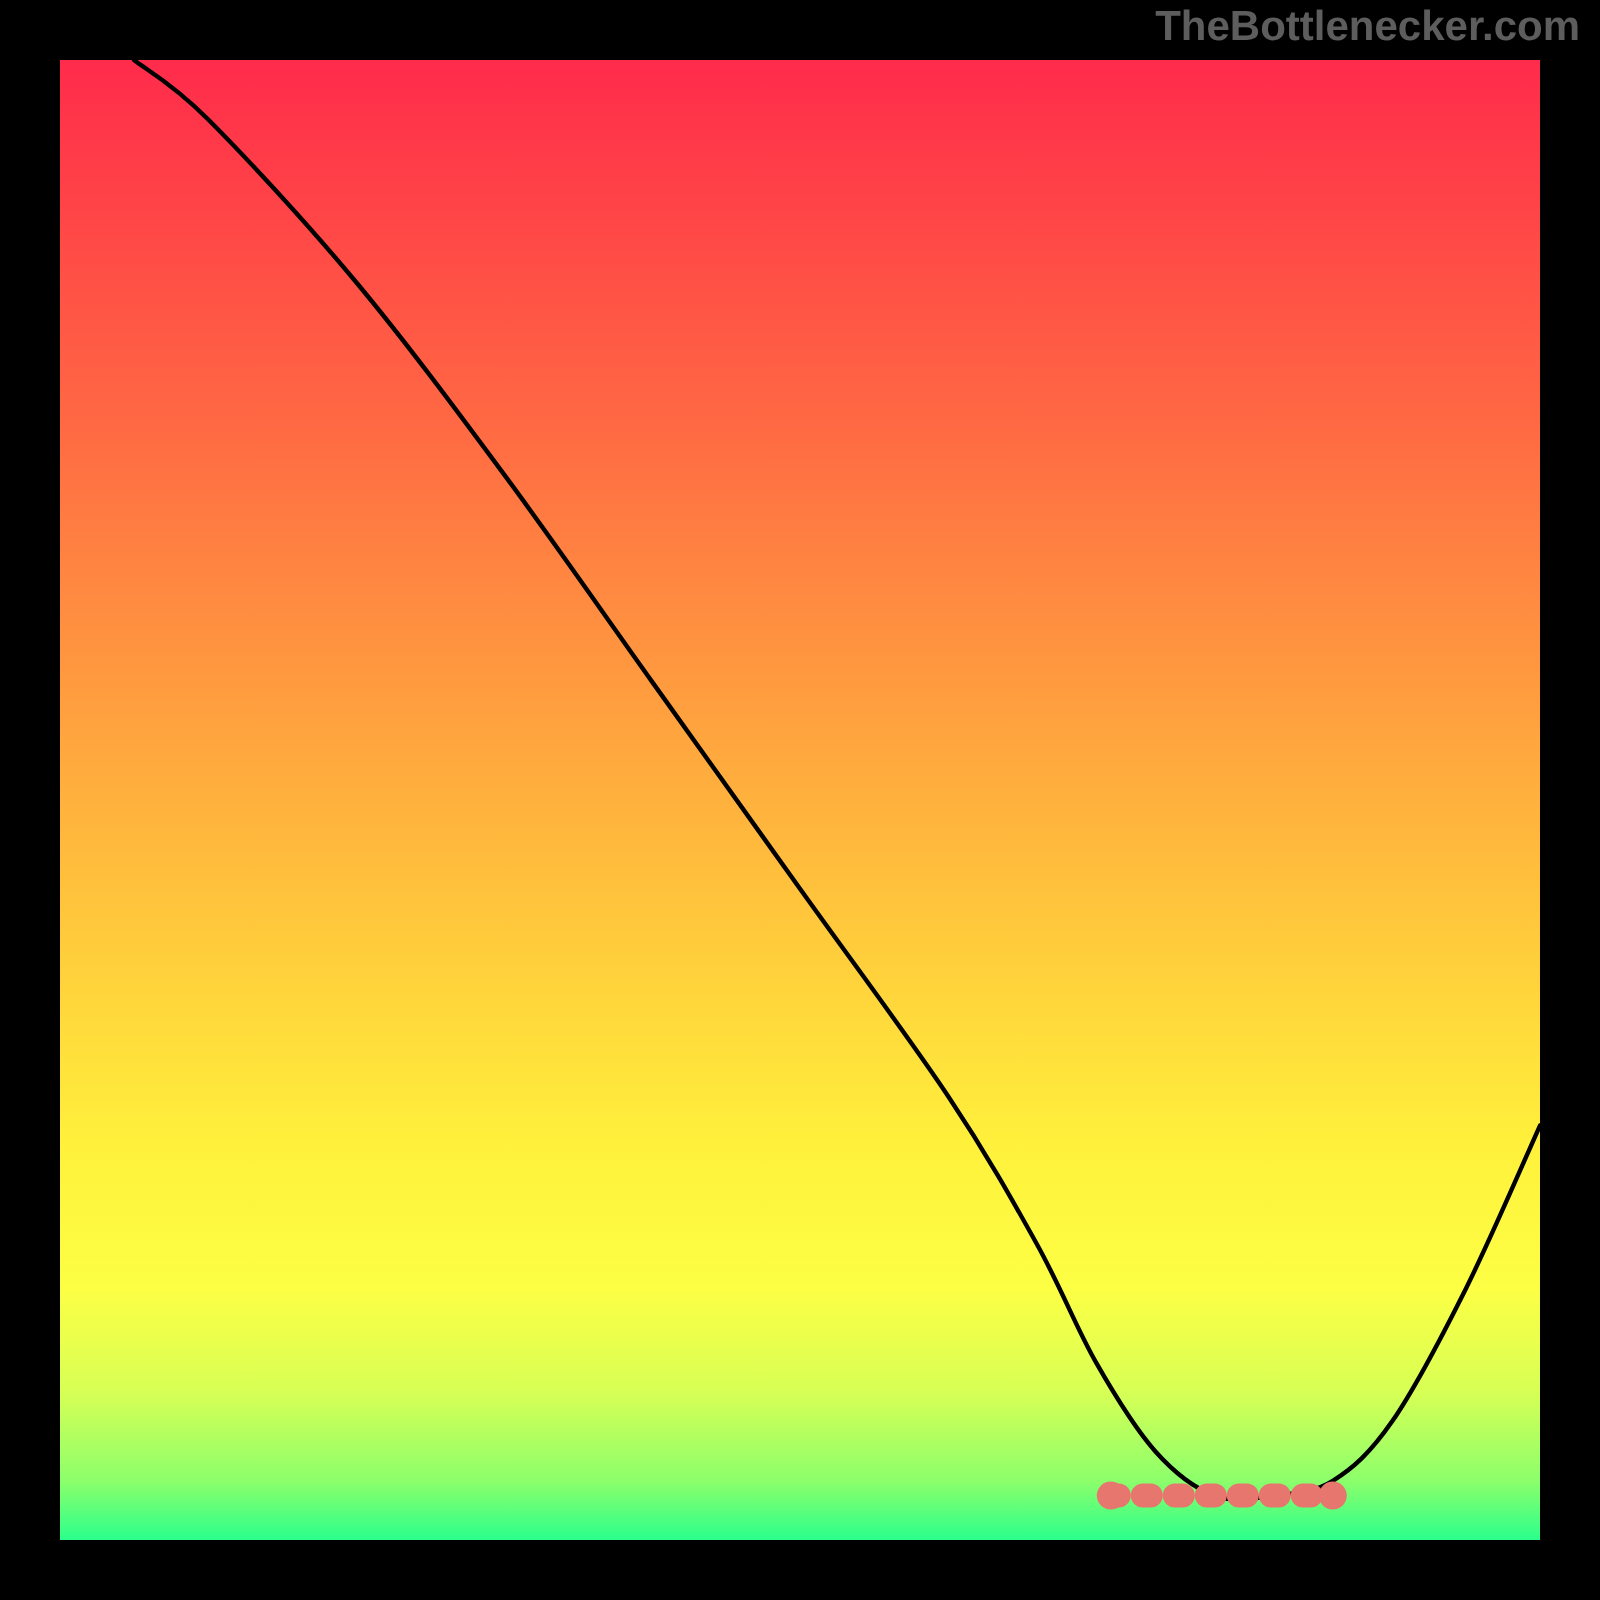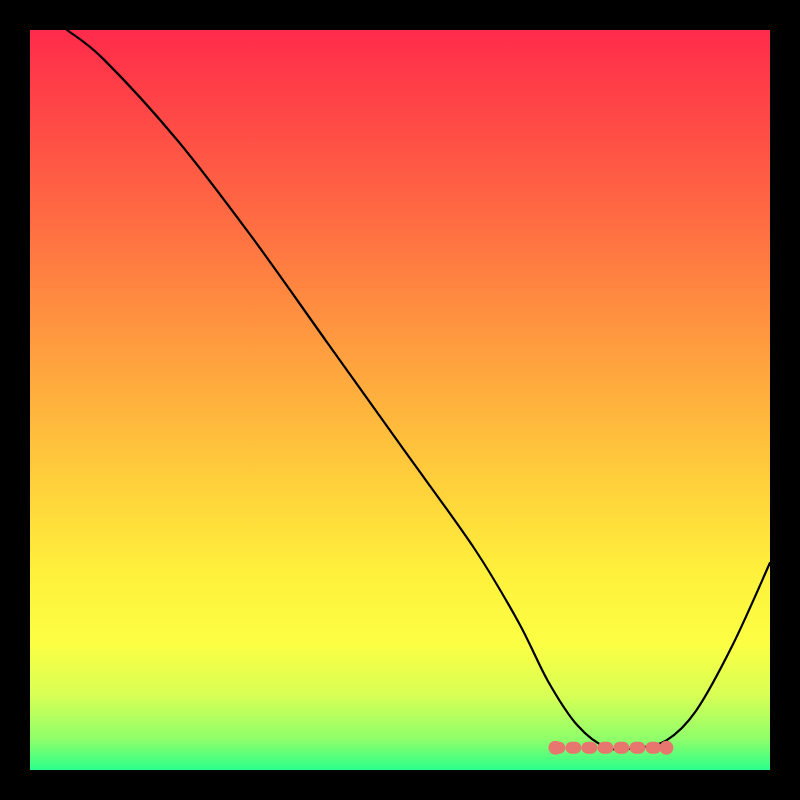--- a/index.html
+++ b/index.html
@@ -65,20 +65,21 @@
   }
   .dot {
     fill: #e7766f;
   }
 </style>
 </head>
 <body>
 
 <div class="wrapper">
 
+  <div class="source">TheBottlenecker.com</div>
 
   <div class="plot-area">
     <div class="gradient"></div>
 
     <svg class="curve" viewBox="0 0 740 740" preserveAspectRatio="none">
       <path id="bneck-path" class="curve-path" d="M 37 0 C 43.166666666666664 4.933333333333337, 55.5 11.100000000000023, 74 29.600000000000023 C 92.5 48.10000000000002, 123.33333333333333 81.39999999999999, 148 111 C 172.66666666666666 140.6, 197.33333333333334 173.90000000000003, 222 207.20000000000005 C 246.66666666666666 240.50000000000006, 271.3333333333333 276.2666666666667, 296 310.8 C 320.6666666666667 345.3333333333333, 345.3333333333333 379.8666666666667, 370 414.4 C 394.6666666666667 448.9333333333333, 424.26666666666665 488.4, 444 518 C 463.73333333333335 547.6, 476.0666666666667 569.8, 488.40000000000003 592 C 500.73333333333335 614.2, 508.1333333333333 633.9333333333334, 518 651.2 C 527.8666666666667 668.4666666666667, 537.7333333333333 684.5, 547.6 695.6 C 557.4666666666667 706.7, 567.3333333333334 714.0999999999999, 577.2 717.8 C 587.0666666666667 721.5, 596.9333333333333 719.0333333333333, 606.8 717.8 C 616.6666666666666 716.5666666666666, 626.5333333333333 716.5666666666666, 636.4 710.4 C 646.2666666666667 704.2333333333333, 654.9 696.8333333333333, 666 680.8 C 677.1 664.7666666666667, 690.6666666666666 638.8666666666667, 703 614.2 C 715.3333333333334 589.5333333333334, 733.8333333333334 546.3666666666667, 740 532.8"></path>
       <path id="flat-seg" class="flat" d="M 525.4 717.8 L 636.4 717.8"></path>
       <circle id="dot-a" class="dot" r="7" cx="525.4" cy="717.8"></circle>
       <circle id="dot-b" class="dot" r="7" cx="636.4" cy="717.8"></circle>
     </svg>

